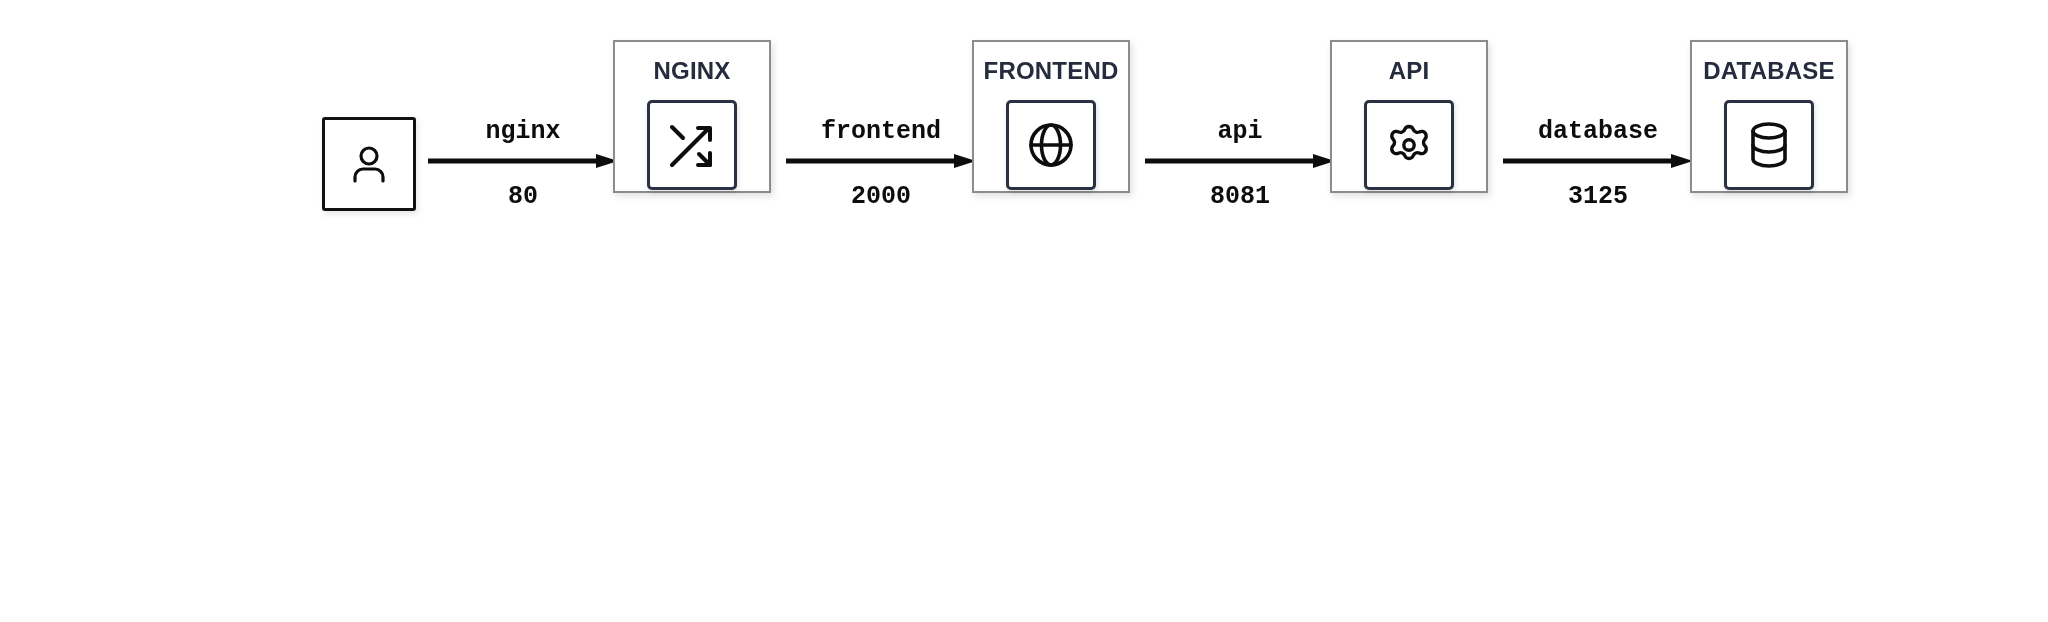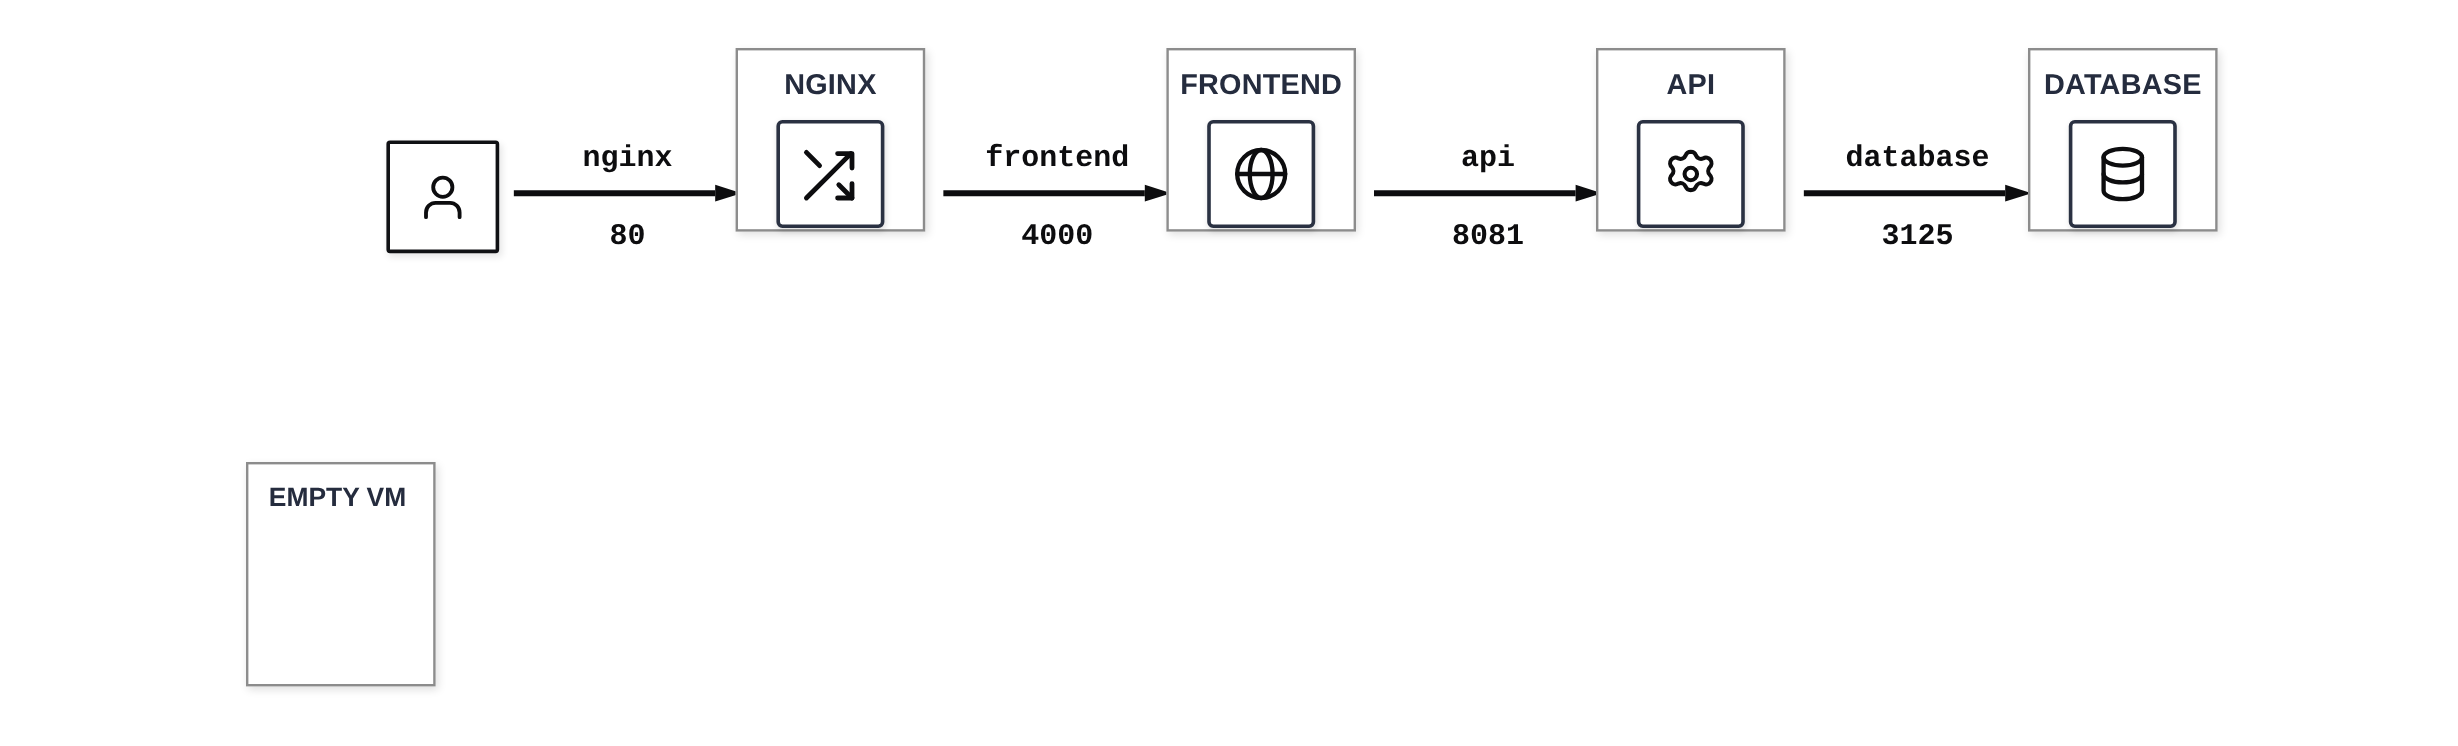--- a/index.html
+++ b/index.html
@@ -165,21 +165,21 @@
       </span>
     </div>
   </div>
 
   <div class="edge" id="edge-frontend">
     <span class="edge-label top">frontend</span>
     <svg class="edge-arrow" viewBox="0 0 190 16" preserveAspectRatio="none">
       <line x1="0" y1="8" x2="168" y2="8" stroke="#0d0d0f" stroke-width="5"></line>
       <polygon points="168,1 190,8 168,15" fill="#0d0d0f"></polygon>
     </svg>
-    <span class="edge-label bottom">4000</span>
+    <span class="edge-label bottom">2000</span>
   </div>
 
   <div class="container-node" id="node-frontend">
     <div class="container-title">FRONTEND</div>
     <div class="inner-box">
       <span>
         <svg class="icon-svg" width="54" height="54" viewBox="0 0 54 54" fill="none" stroke="#0d0d0f" stroke-width="3.6" stroke-linecap="round" stroke-linejoin="round">
           <circle cx="27" cy="27" r="20"></circle>
           <line x1="7" y1="27" x2="47" y2="27"></line>
           <ellipse cx="27" cy="27" rx="9.5" ry="20"></ellipse>
@@ -229,17 +229,14 @@
       <span>
         <svg class="icon-svg" width="50" height="54" viewBox="0 0 50 54" fill="none" stroke="#0d0d0f" stroke-width="3.6" stroke-linecap="round" stroke-linejoin="round">
           <ellipse cx="25" cy="13" rx="16" ry="7"></ellipse>
           <path d="M9 13 v28 a16 7 0 0 0 32 0 v-28"></path>
           <path d="M9 27 a16 7 0 0 0 32 0"></path>
         </svg>
       </span>
     </div>
   </div>
 
-  <div class="empty-vm">
-    <div class="empty-vm-title">EMPTY VM</div>
-  </div>
 
 </div>
 
 </body></html>

